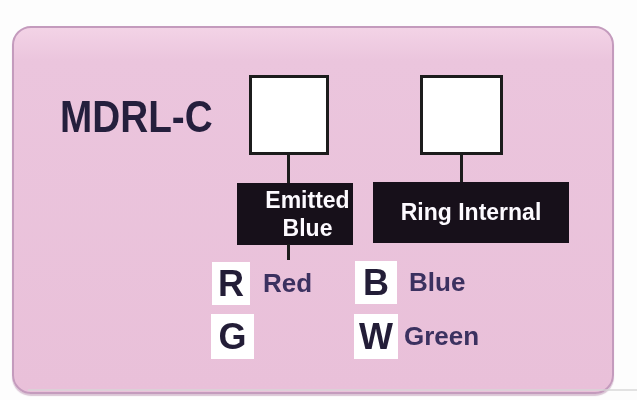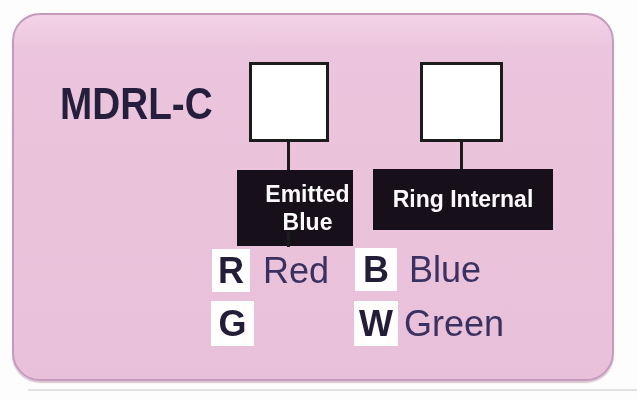--- a/index.html
+++ b/index.html
@@ -10,26 +10,26 @@
     width: 637px;
     height: 400px;
     position: relative;
     background: #fdfdfd;
     overflow: hidden;
     font-family: "Liberation Sans", sans-serif;
   }
   .panel {
     position: absolute;
     left: 12px;
-    top: 13px;
+    top: 26px;
     width: 602px;
     height: 368px;
     box-sizing: border-box;
     border: 2px solid #c49bbd;
-    border-radius: 28px;
+    border-radius: 19px;
     background: linear-gradient(180deg, #f3d3e6 0%, #ebc5dd 9%, #e9c0d9 100%);
     box-shadow: 0 2px 1px rgba(176, 128, 164, 0.45);
   }
   .model-code {
     position: absolute;
     left: 46px;
     top: 64px;
     font-size: 44px;
     font-weight: bold;
     letter-spacing: 0px;
@@ -62,40 +62,40 @@
     font-weight: bold;
     font-size: 23px;
     line-height: 1.22;
     display: flex;
     flex-direction: column;
     align-items: center;
     justify-content: center;
     text-align: center;
     white-space: nowrap;
   }
-  .field-label-1 { left: 223px; top: 155px; width: 116px; height: 76px; padding-left: 25px; }
-  .field-label-2 { left: 359px; top: 154px; width: 180px; height: 61px; }
+  .field-label-1 { left: 223px; top: 155px; width: 116px; height: 62px; padding-left: 25px; }
+  .field-label-2 { left: 359px; top: 154px; width: 196px; height: 61px; }
   .option-row {
     position: absolute;
     display: flex;
     align-items: center;
   }
   .option-chip {
     background: #ffffff;
     display: flex;
     align-items: center;
     justify-content: center;
     font-weight: bold;
     font-size: 36px;
     color: #231d37;
     flex: none;
   }
   .option-name {
-    font-weight: normal;
-    font-size: 36px;
+    font-weight: bold;
+    font-size: 26px;
     color: #3b3160;
     white-space: nowrap;
   }
   .row-r { left: 198px; top: 234px; }
   .row-r .option-chip { width: 38px; height: 43px; margin-right: 13px; }
   .row-g { left: 197px; top: 286px; }
   .row-g .option-chip { width: 43px; height: 45px; margin-right: 10px; }
   .row-b { left: 341px; top: 233px; }
   .row-b .option-chip { width: 42px; height: 43px; margin-right: 12px; }
   .row-w { left: 340px; top: 286px; }

